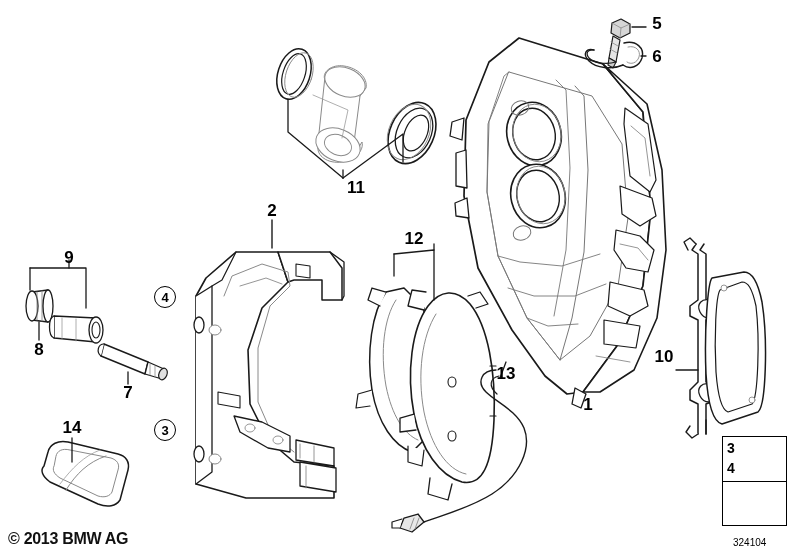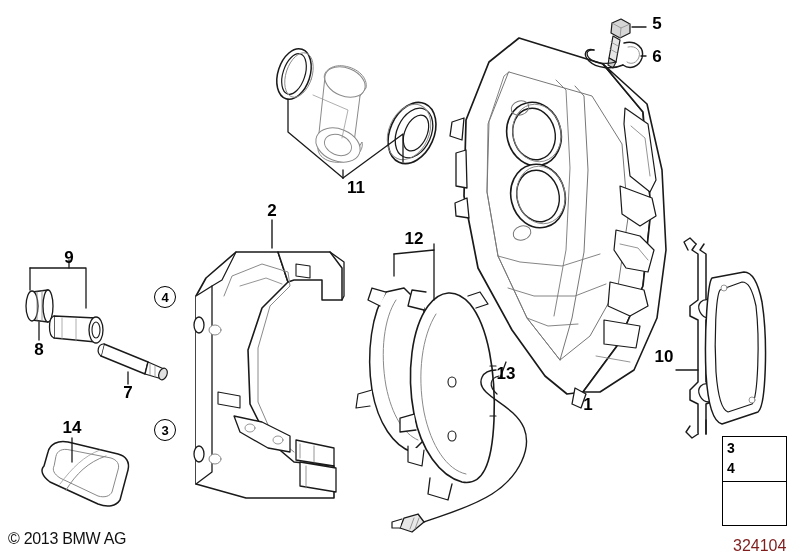--- a/index.html
+++ b/index.html
@@ -49,33 +49,33 @@
     align-items: center;
     justify-content: center;
     transform: translate(-50%, -50%);
     background: #fff;
   }
   #copyright {
     position: absolute;
     left: 8px;
     top: 530px;
     font-family: "Liberation Sans", sans-serif;
-    font-weight: normal;
+    font-weight: bold;
     font-size: 16px;
     color: #111;
     letter-spacing: -0.3px;
     white-space: nowrap;
   }
   #diagram-id {
     position: absolute;
     left: 733px;
     top: 537px;
     font-family: "Liberation Sans", sans-serif;
-    font-size: 16px;
-    color: #7f1d1d;
+    font-size: 10px;
+    color: #000000;
     white-space: nowrap;
   }
   #legend {
     position: absolute;
     left: 722px;
     top: 436px;
     width: 65px;
     height: 90px;
     border: 1.5px solid #000;
     box-sizing: border-box;

